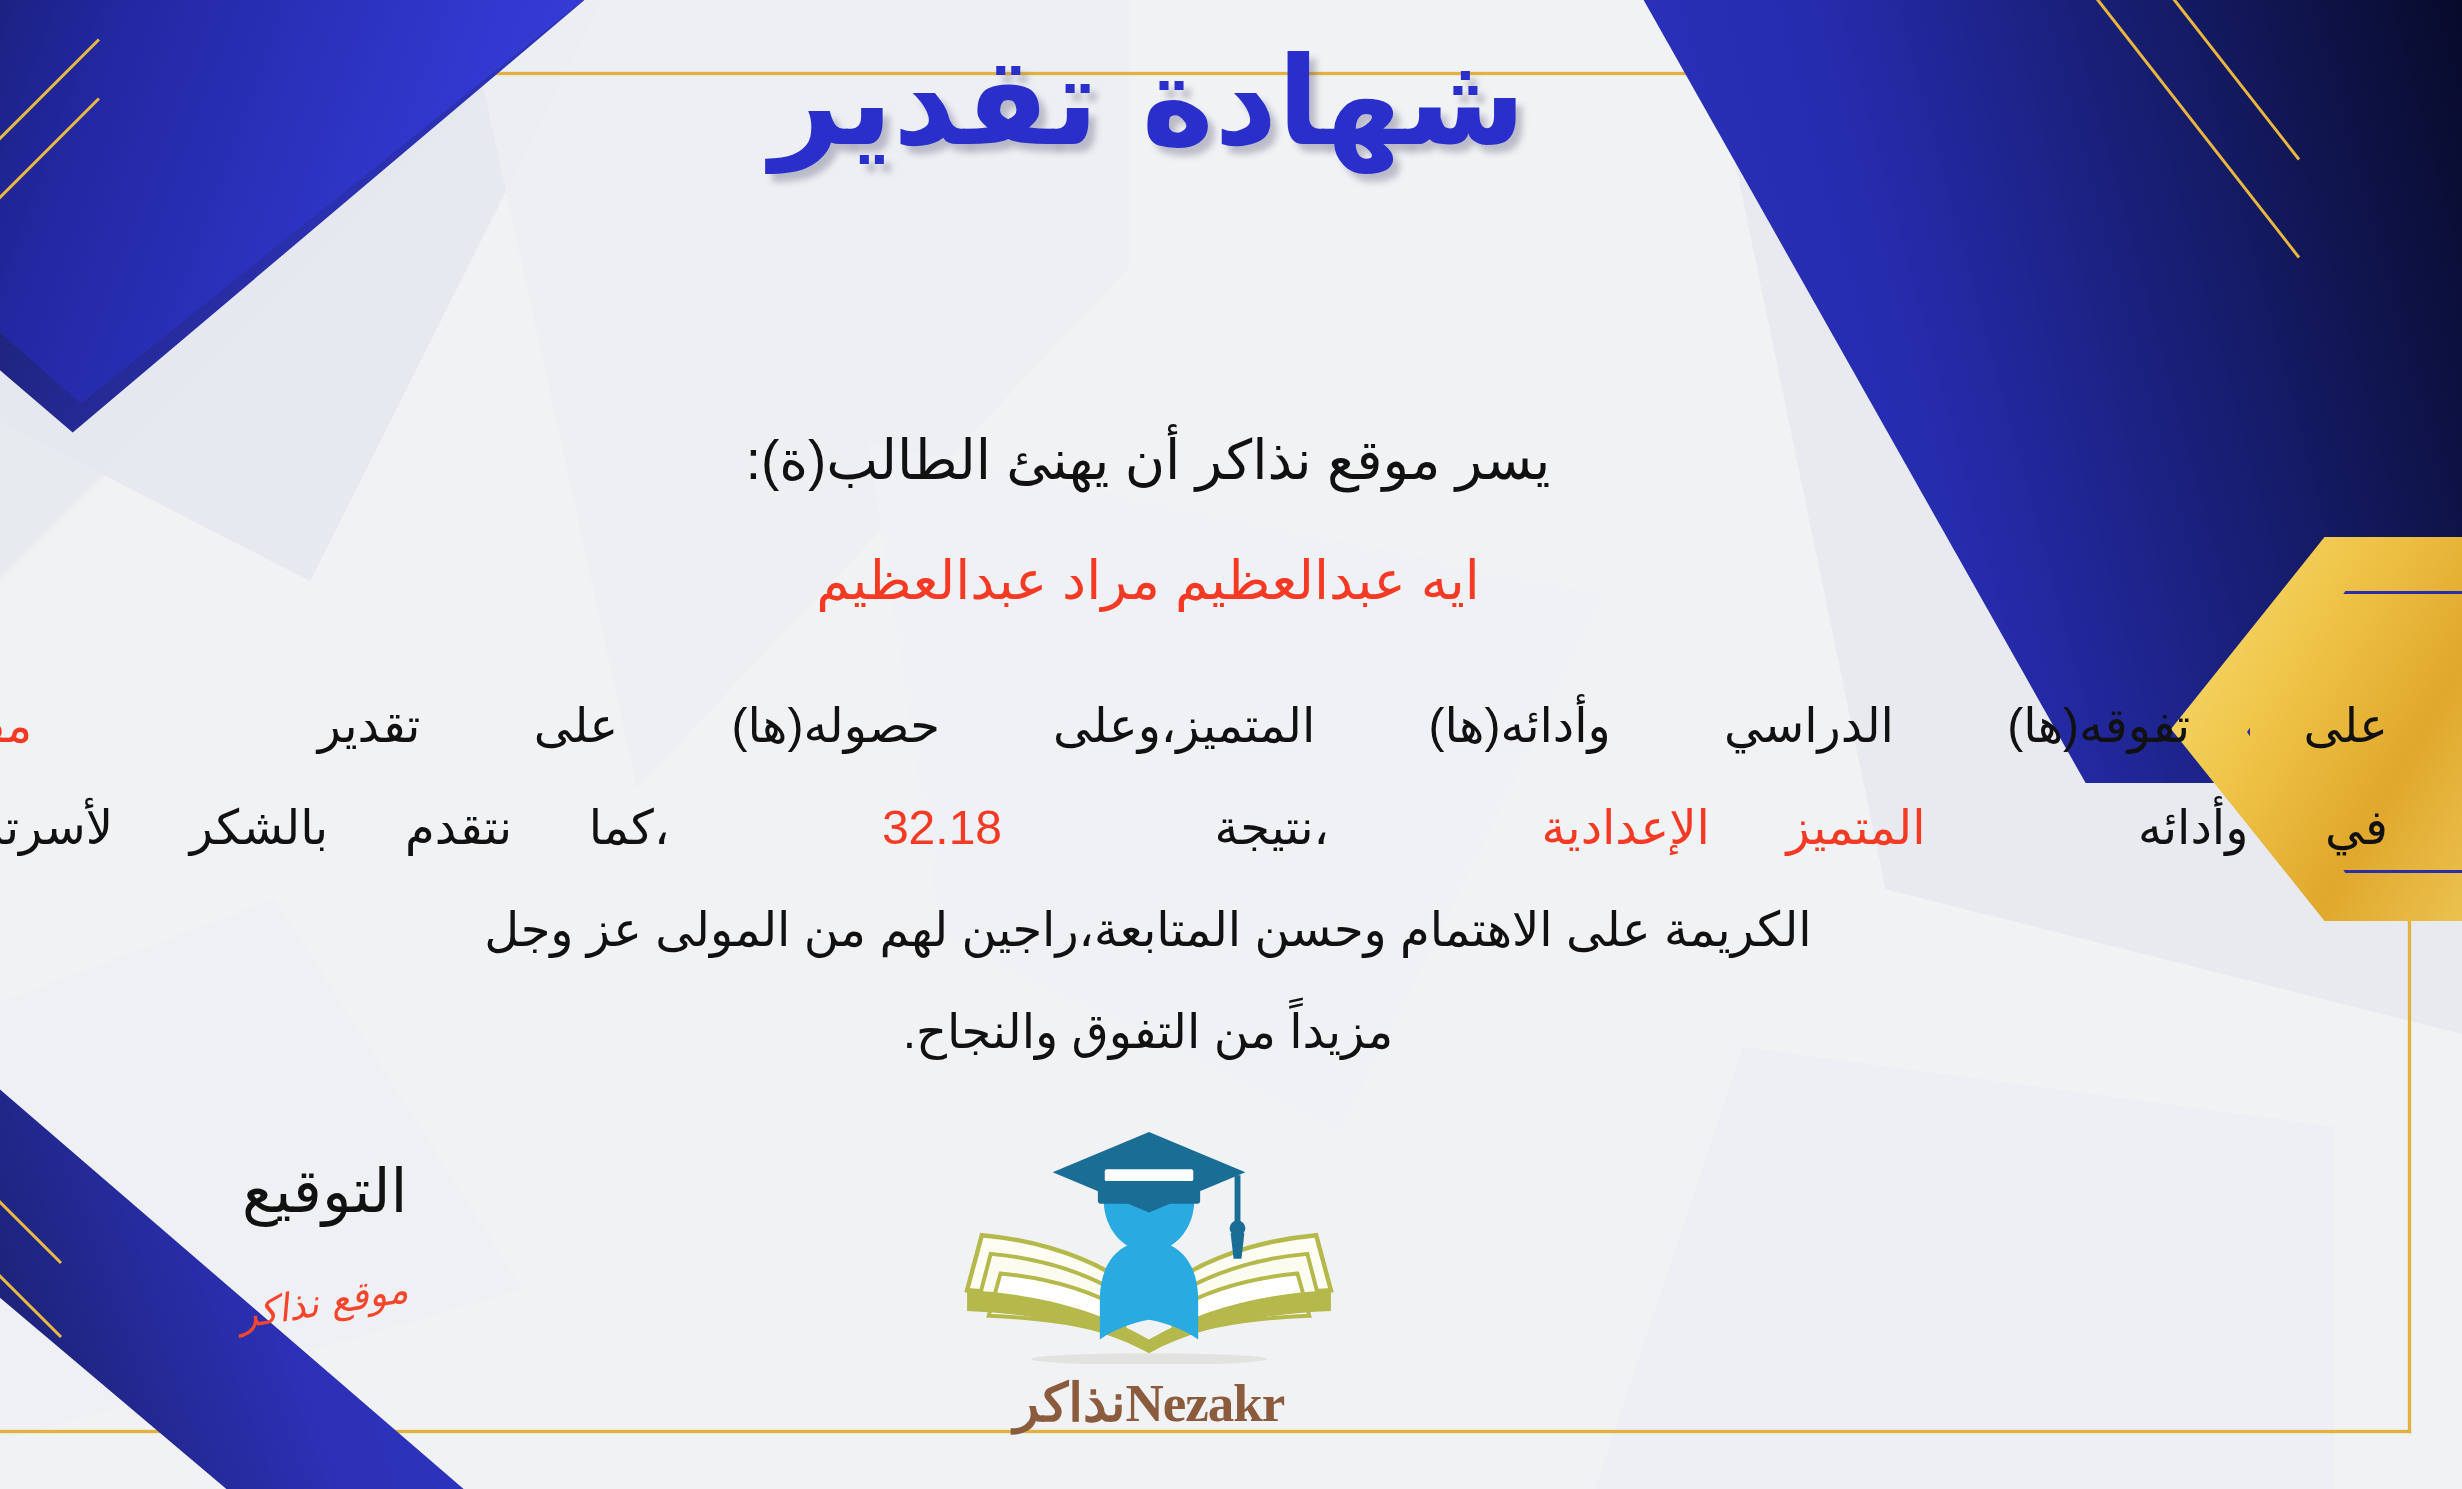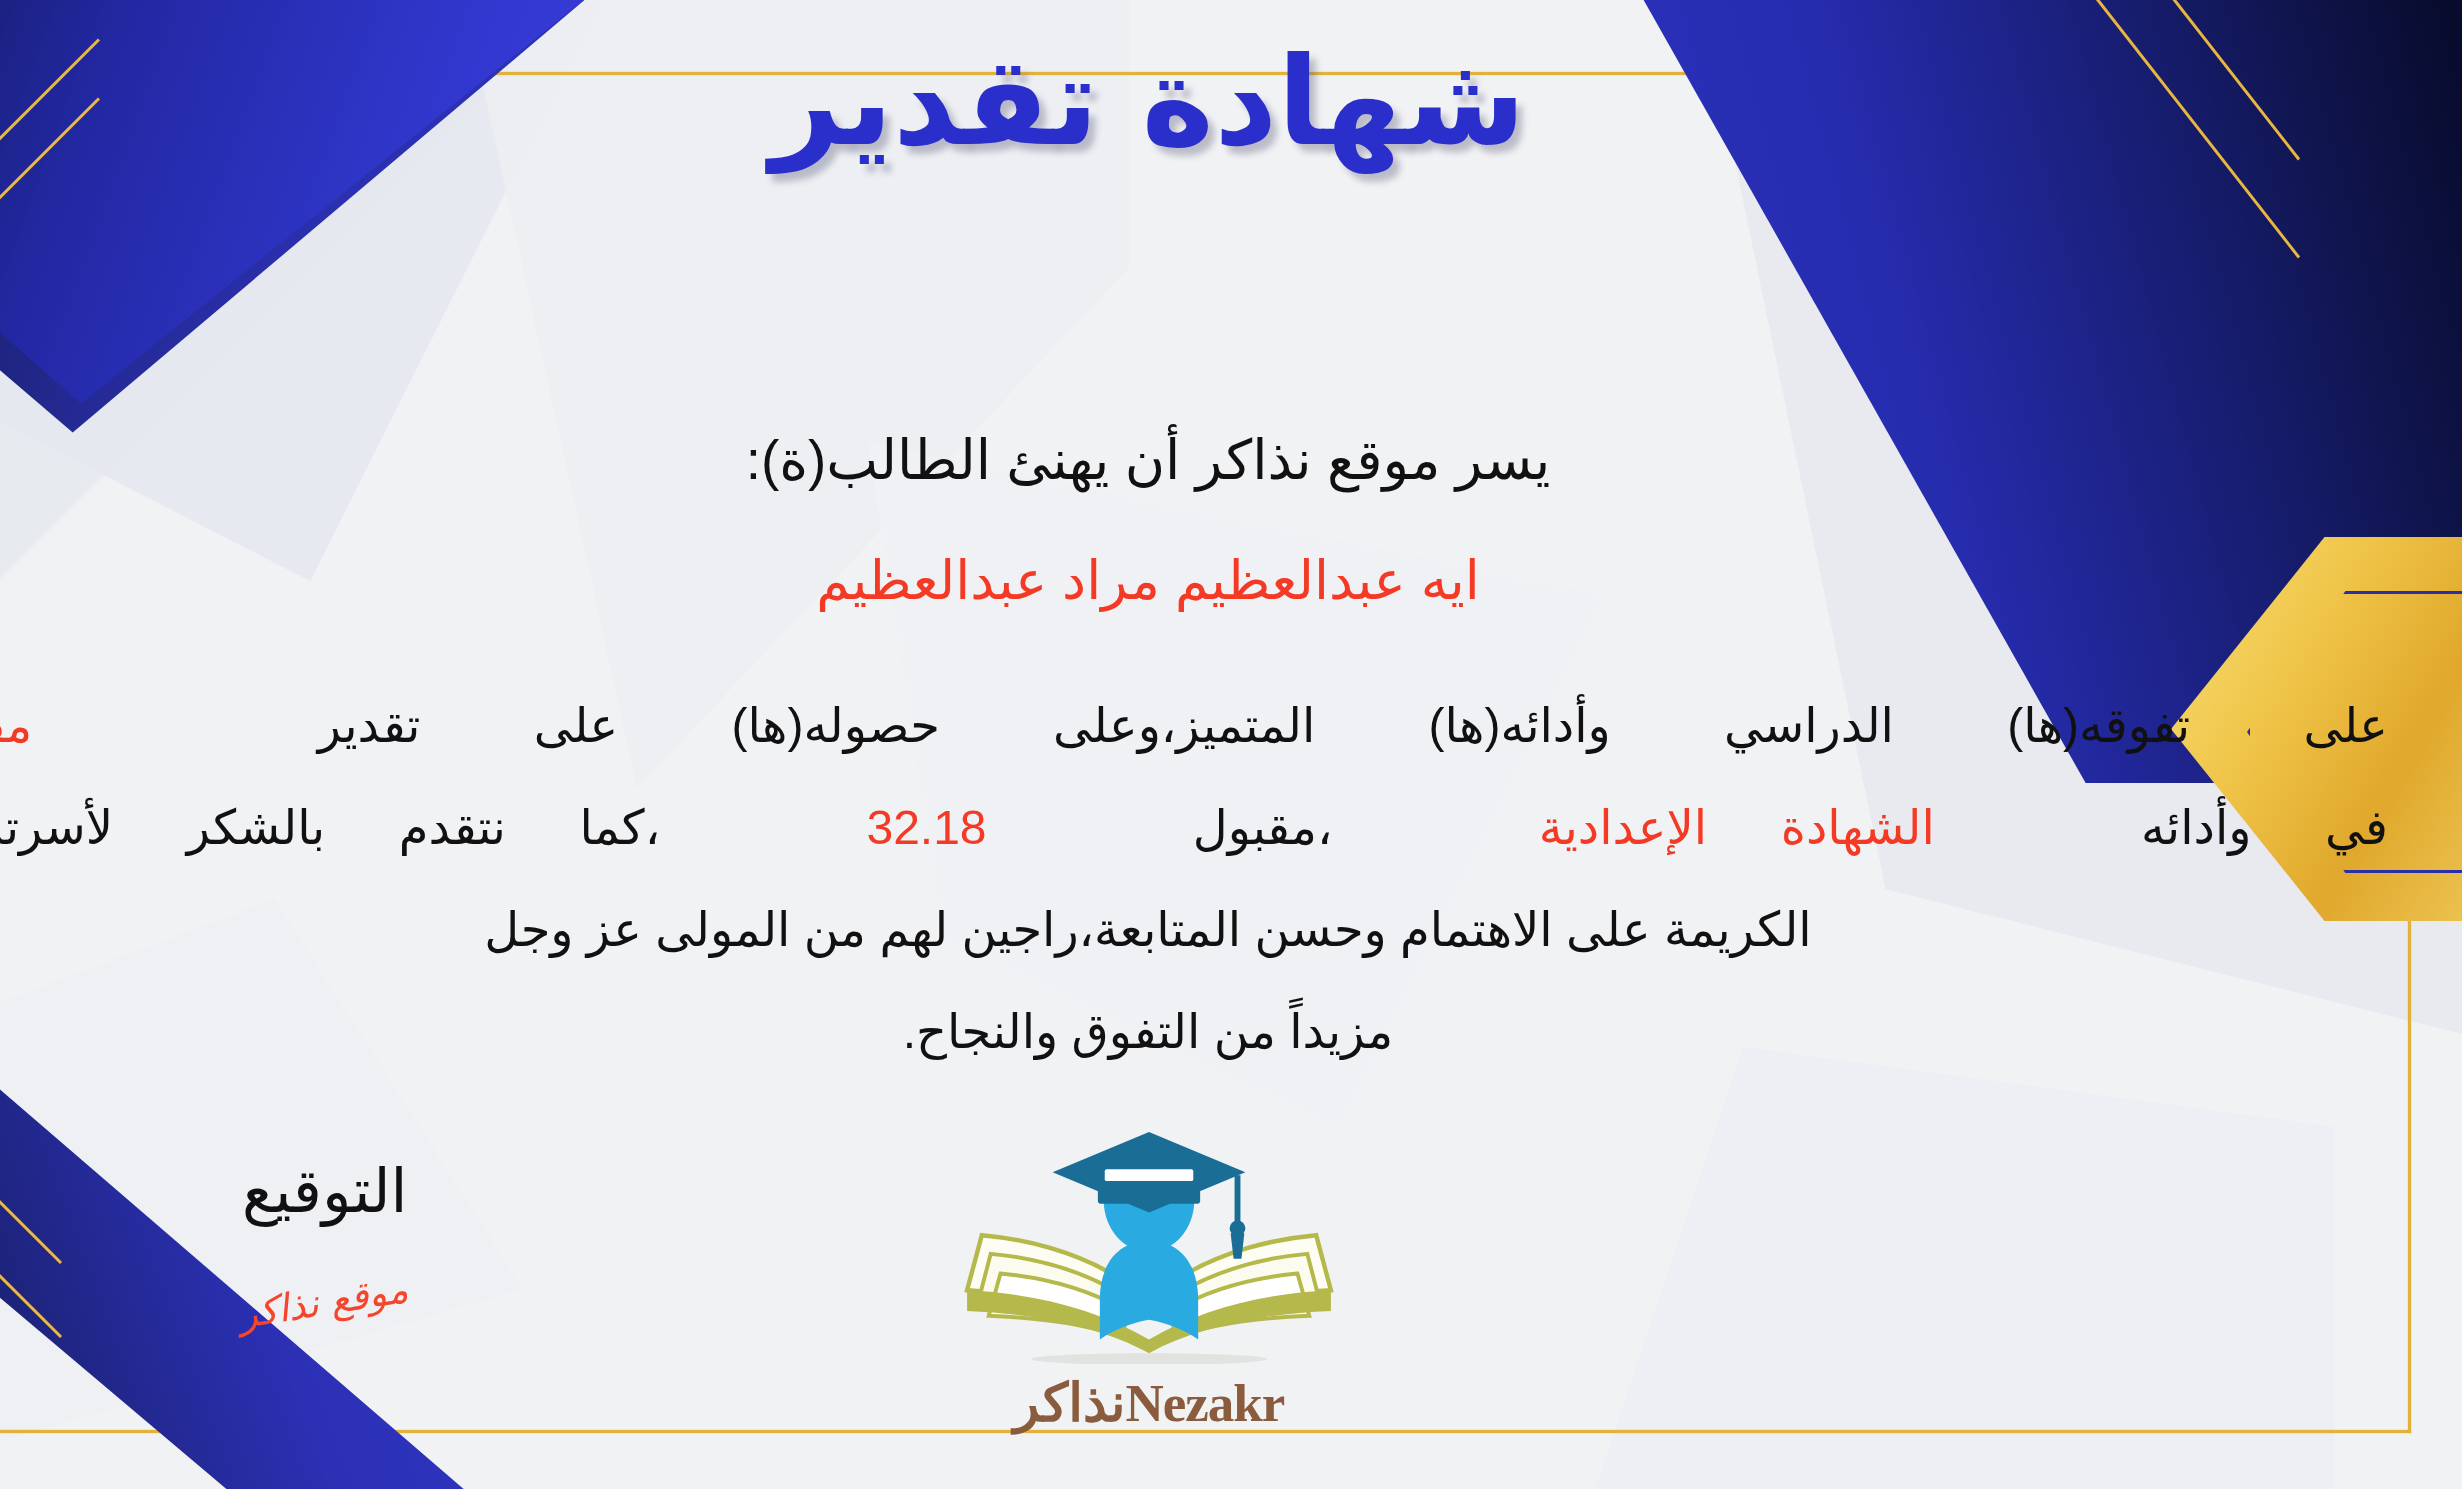--- a/index.html
+++ b/index.html
@@ -258,23 +258,23 @@
 
     <div class="body-block">
       <div class="body-line l1">
         <span>على تفوقه(ها) الدراسي وأدائه(ها) المتميز،وعلى حصوله(ها) على تقدير</span>
         <span class="spacer-wide"></span>
         <span class="red">مقبول</span>
       </div>
       <div class="body-line l2">
         <span>في وأدائه</span>
         <span class="spacer-wide"></span>
-        <span class="red">الشهادة الإعدادية</span>
-        <span class="spacer-wide"></span>
-        <span>،مقبول</span>
+        <span class="red">المتميز الإعدادية</span>
+        <span class="spacer-wide"></span>
+        <span>،نتيجة</span>
         <span class="spacer-wide"></span>
         <span class="red">32.18</span>
         <span class="spacer-wide"></span>
         <span>،كما نتقدم بالشكر لأسرته(ها)</span>
       </div>
       <div class="body-line">الكريمة على الاهتمام وحسن المتابعة،راجين لهم من المولى عز وجل</div>
       <div class="body-line">مزيداً من التفوق والنجاح.</div>
     </div>
 
     <div class="sign-label">التوقيع</div>

